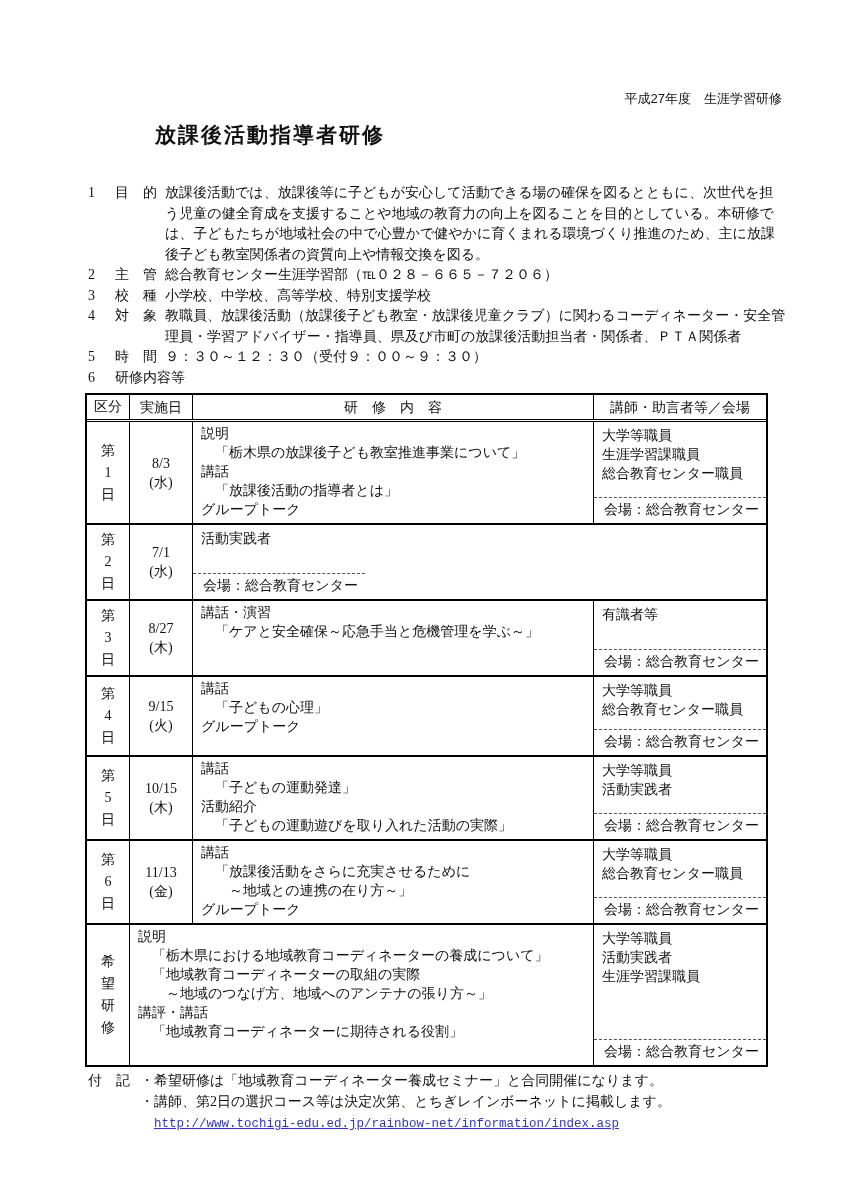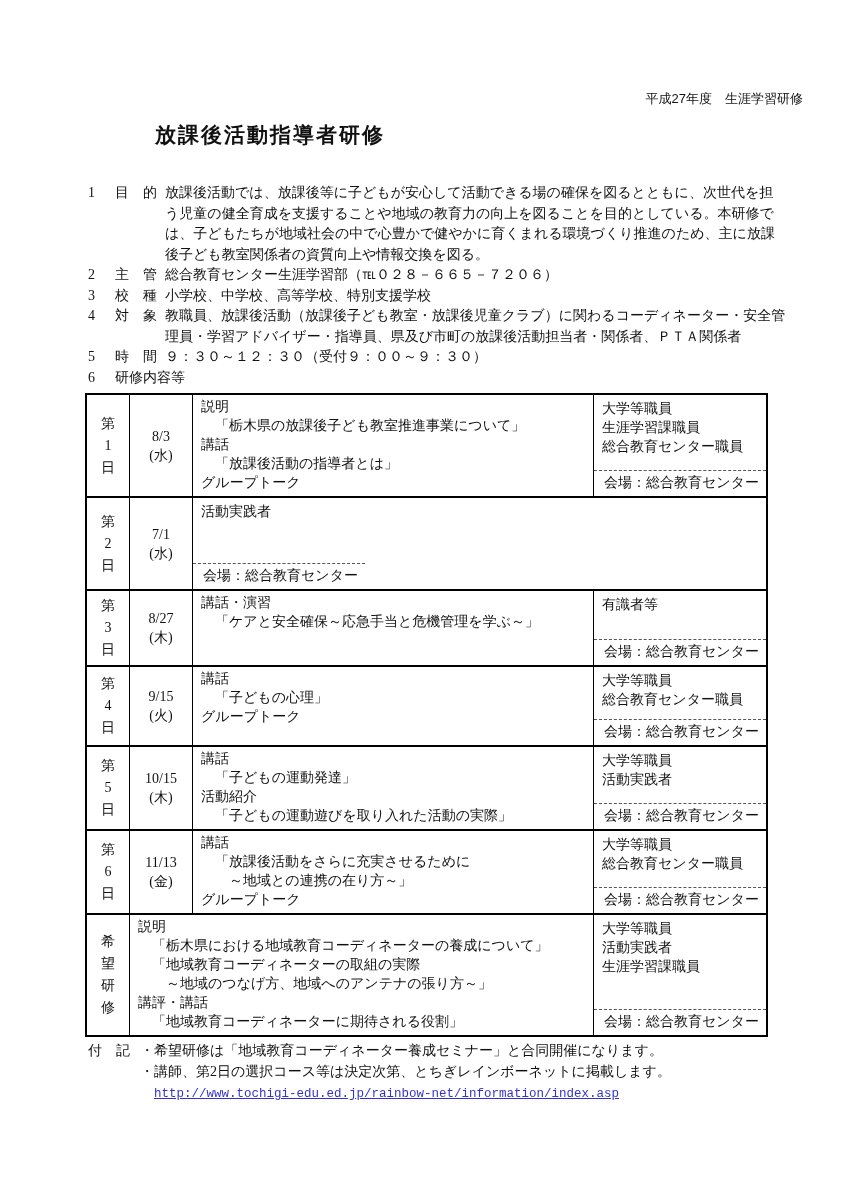--- a/index.html
+++ b/index.html
@@ -10,21 +10,21 @@
     width:850px; height:1202px;
     background:#ffffff;
     color:#111;
     font-family:"Liberation Serif", serif;
     font-size:14px;
     overflow:hidden;
   }
   
   .fiscal {
     padding-top:90px;
-    padding-right:47px;
+    padding-right:68px;
     text-align:right;
     font-family:"Liberation Sans", sans-serif;
     font-size:13px;
   }
   
   .title {
     margin:13px 0 0 155px;
     font-family:"Liberation Sans", sans-serif;
     font-size:21px;
     font-weight:bold;
@@ -114,20 +114,26 @@
       <span class="label">時　間</span>
       <span class="body">９：３０～１２：３０（受付９：００～９：３０）</span>
     </div>
     <div class="info-item">
       <span class="num">6</span>
       <span class="label wide">研修内容等</span>
     </div>
   </div>
 
   <div class="rtable">
+    <div class="trow thead">
+      <div class="c c-kubun hc">区分</div>
+      <div class="c c-date hc">実施日</div>
+      <div class="c c-content hc">研　修　内　容</div>
+      <div class="c c-lect hc">講師・助言者等／会場</div>
+    </div>
 
     <div class="trow">
       <div class="c c-kubun">第
 1
 日</div>
       <div class="c c-date">8/3
 (水)</div>
       <div class="c c-content">
           <div class="cline ind0">説明</div>
           <div class="cline ind1">「栃木県の放課後子ども教室推進事業について」</div>

